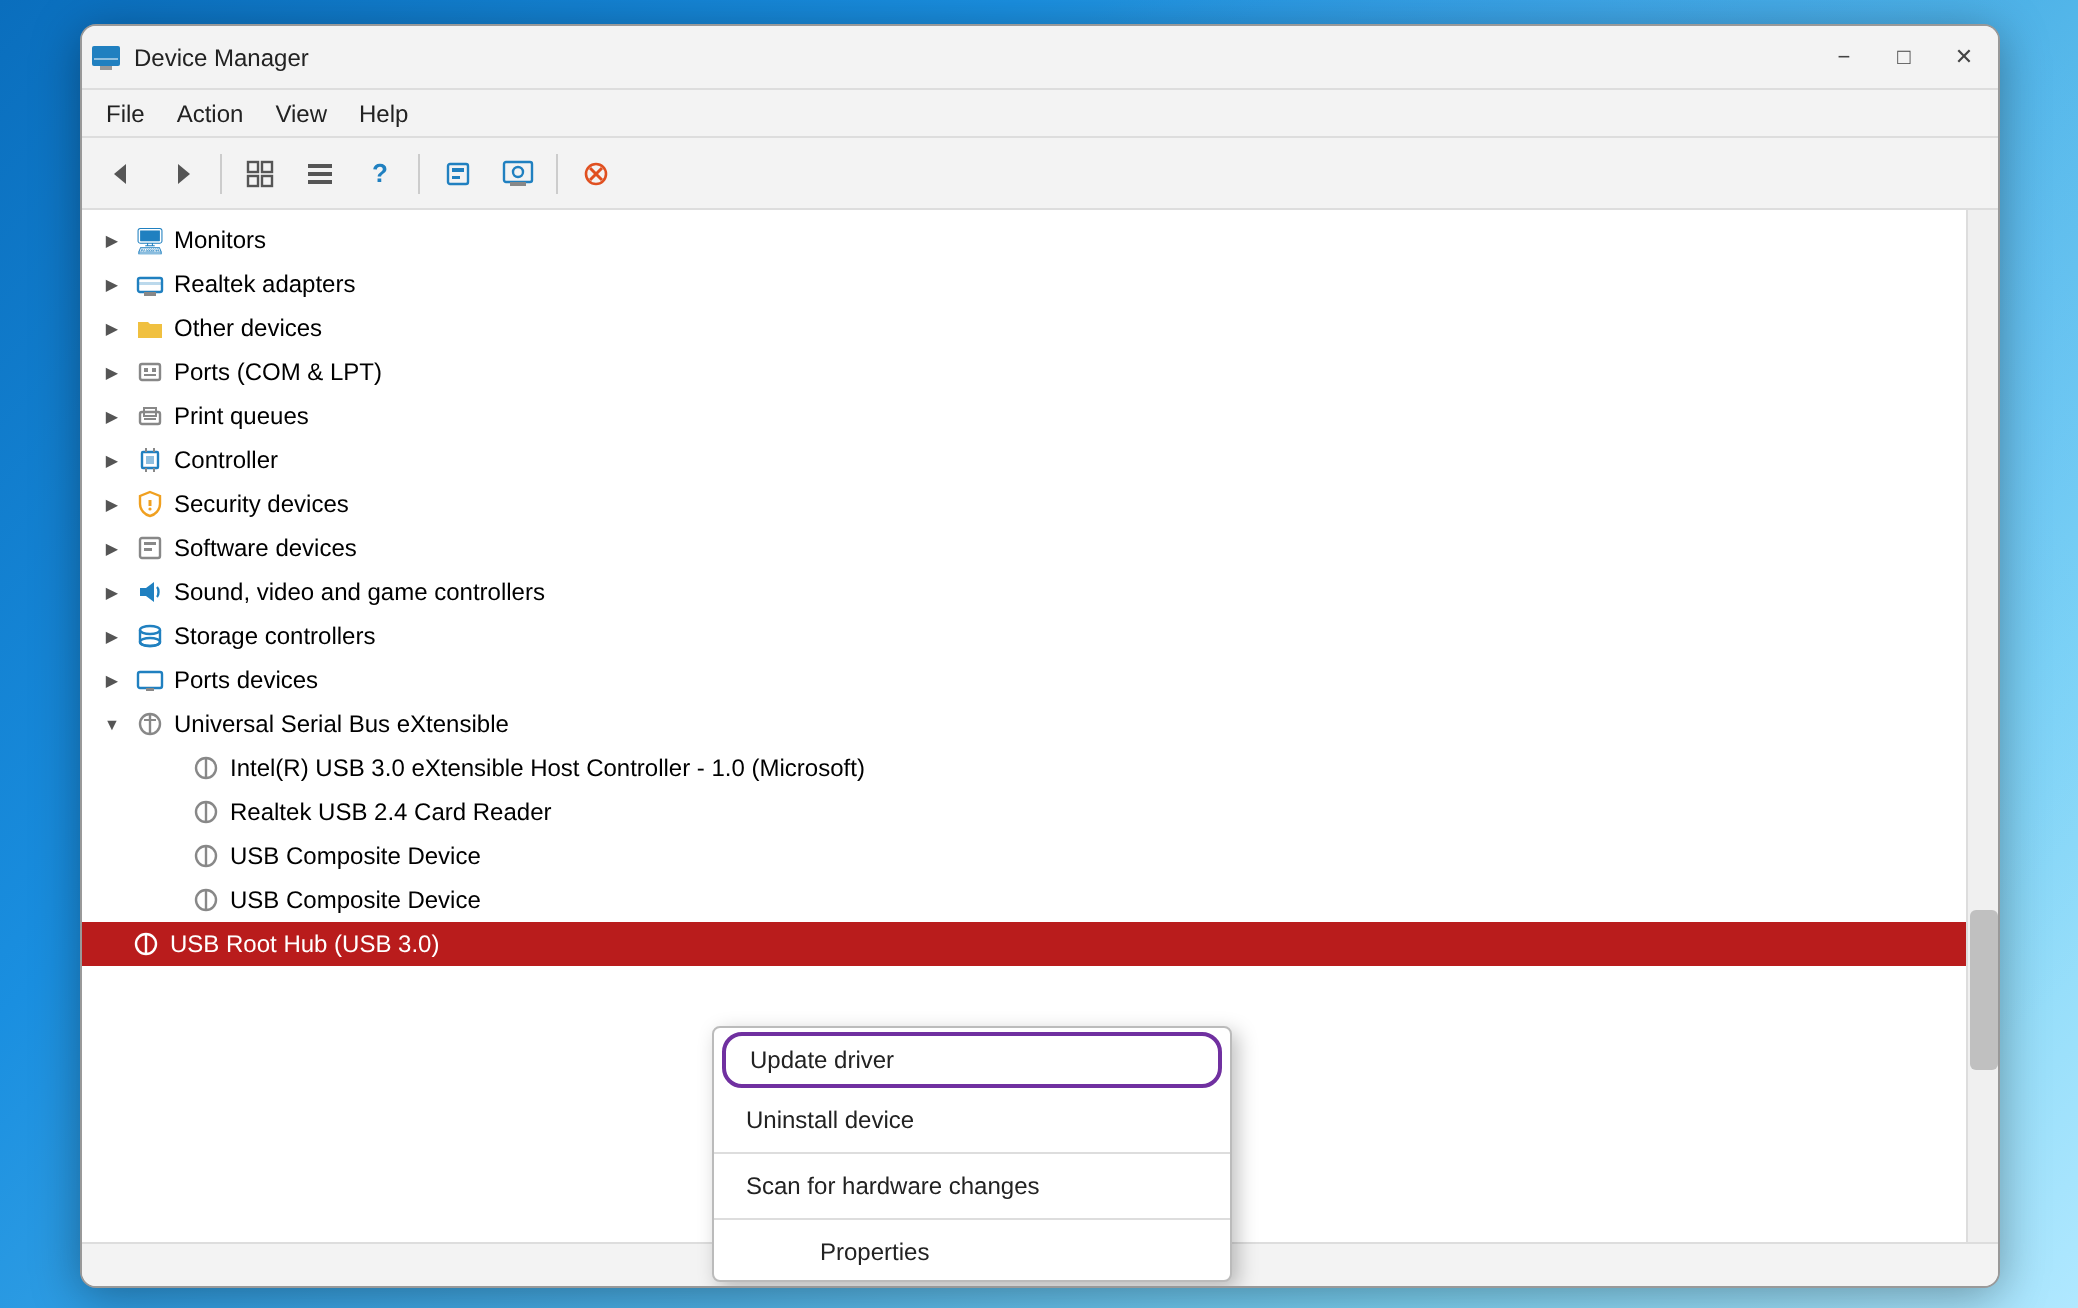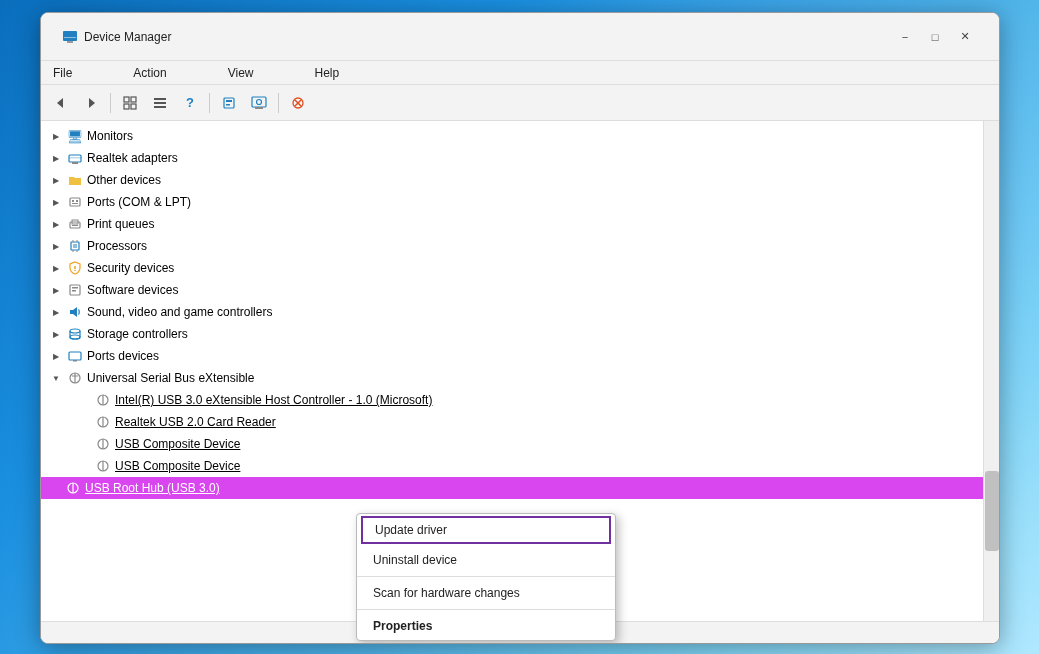--- a/index.html
+++ b/index.html
@@ -37,25 +37,25 @@
       border: 1px solid #999;
       border-radius: 8px;
       box-shadow: 0 4px 24px rgba(0,0,0,0.35);
       display: flex;
       flex-direction: column;
       overflow: hidden;
     }
 
     
     .title-bar {
-      height: 48px;
+      height: 32px;
       background: #f3f3f3;
       display: flex;
       align-items: center;
-      padding: 0 21px;
+      padding: 0 4px;
       border-bottom: 1px solid #ddd;
       flex-shrink: 0;
     }
     .title-bar-icon {
       width: 16px;
       height: 16px;
       margin-right: 6px;
       display: flex;
       align-items: center;
       justify-content: center;
@@ -85,21 +85,20 @@
 
     
     .menu-bar {
       height: 24px;
       background: #f3f3f3;
       display: flex;
       align-items: center;
       padding: 0 4px;
       border-bottom: 1px solid #ddd;
       flex-shrink: 0;
-      gap: 45px;
     }
     .menu-item {
       padding: 2px 8px;
       cursor: pointer;
       border-radius: 3px;
       font-size: 12px;
       color: #222;
     }
 
     
@@ -164,21 +163,21 @@
 
     
     .tree-item {
       display: flex;
       align-items: center;
       height: 22px;
       padding-left: 8px;
       cursor: pointer;
       white-space: nowrap;
     }
-    .tree-item.highlighted { background: #d946ef; color: white; padding-left: 20px; }
+    .tree-item.highlighted { background: #b91c1c; color: white; padding-left: 20px; }
 
     .expand-arrow {
       width: 14px;
       height: 14px;
       display: flex;
       align-items: center;
       justify-content: center;
       font-size: 8px;
       color: #555;
       flex-shrink: 0;
@@ -194,21 +193,20 @@
       font-size: 13px;
     }
     .tree-label {
       font-size: 12px;
     }
     .tree-item.highlighted .tree-label { color: white; }
 
     
     .tree-child {
       padding-left: 50px;
-      text-decoration: underline;
     }
 
     
     .context-menu {
       position: absolute;
       top: 500px;
       left: 315px;
       width: 260px;
       background: white;
       border: 1px solid #bbb;
@@ -220,24 +218,24 @@
     .ctx-item {
       padding: 7px 16px;
       cursor: pointer;
       font-size: 12px;
       color: #222;
     }
     .ctx-item.highlighted {
       border: 2px solid #7030a0;
       background: white;
       margin: 2px 4px;
-      border-radius: 0;
+      border-radius: 10px;
       padding: 5px 12px;
     }
-    .ctx-item.bold { font-weight: bold; }
+    .ctx-item.bold { font-weight: normal; margin-left: 37px; }
     .ctx-separator {
       height: 1px;
       background: #ddd;
       margin: 2px 0;
     }
 
     
     .status-bar {
       height: 22px;
       background: #f3f3f3;
@@ -405,21 +403,21 @@
         <span class="tree-icon icon-proc">
           <svg width="14" height="14" viewBox="0 0 14 14">
               <rect x="3" y="3" width="8" height="8" rx="0.5" fill="none" stroke="#2080c0" stroke-width="1.2"></rect>
               <rect x="5" y="5" width="4" height="4" fill="#2080c0" opacity="0.5"></rect>
               <line x1="5" y1="1" x2="5" y2="3" stroke="#888" stroke-width="1"></line>
               <line x1="9" y1="1" x2="9" y2="3" stroke="#888" stroke-width="1"></line>
               <line x1="5" y1="11" x2="5" y2="13" stroke="#888" stroke-width="1"></line>
               <line x1="9" y1="11" x2="9" y2="13" stroke="#888" stroke-width="1"></line>
             </svg>
         </span>
-        <span class="tree-label">Processors</span>
+        <span class="tree-label">Controller</span>
       </div>
 
       <div class="tree-item">
         <span class="expand-arrow">▶</span>
         <span class="tree-icon icon-security">
           <svg width="14" height="14" viewBox="0 0 14 14">
               <path d="M7,1 L12,3 L12,7 C12,10 9.5,12.5 7,13 C4.5,12.5 2,10 2,7 L2,3 Z" fill="none" stroke="#f0a020" stroke-width="1.2"></path>
               <line x1="7" y1="5" x2="7" y2="8" stroke="#f0a020" stroke-width="1.5"></line>
               <circle cx="7" cy="9.5" r="0.8" fill="#f0a020"></circle>
             </svg>
@@ -495,21 +493,21 @@
         <span class="tree-label">Intel(R) USB 3.0 eXtensible Host Controller - 1.0 (Microsoft)</span>
       </div>
 
       <div class="tree-item tree-child">
         <span class="tree-icon icon-usb">
           <svg width="14" height="14" viewBox="0 0 14 14">
               <circle cx="7" cy="7" r="5" fill="none" stroke="#888" stroke-width="1.2"></circle>
               <line x1="7" y1="2" x2="7" y2="12" stroke="#888" stroke-width="1.2"></line>
             </svg>
         </span>
-        <span class="tree-label">Realtek USB 2.0 Card Reader</span>
+        <span class="tree-label">Realtek USB 2.4 Card Reader</span>
       </div>
 
       <div class="tree-item tree-child">
         <span class="tree-icon icon-usb">
           <svg width="14" height="14" viewBox="0 0 14 14">
               <circle cx="7" cy="7" r="5" fill="none" stroke="#888" stroke-width="1.2"></circle>
               <line x1="7" y1="2" x2="7" y2="12" stroke="#888" stroke-width="1.2"></line>
             </svg>
         </span>
         <span class="tree-label">USB Composite Device</span>

